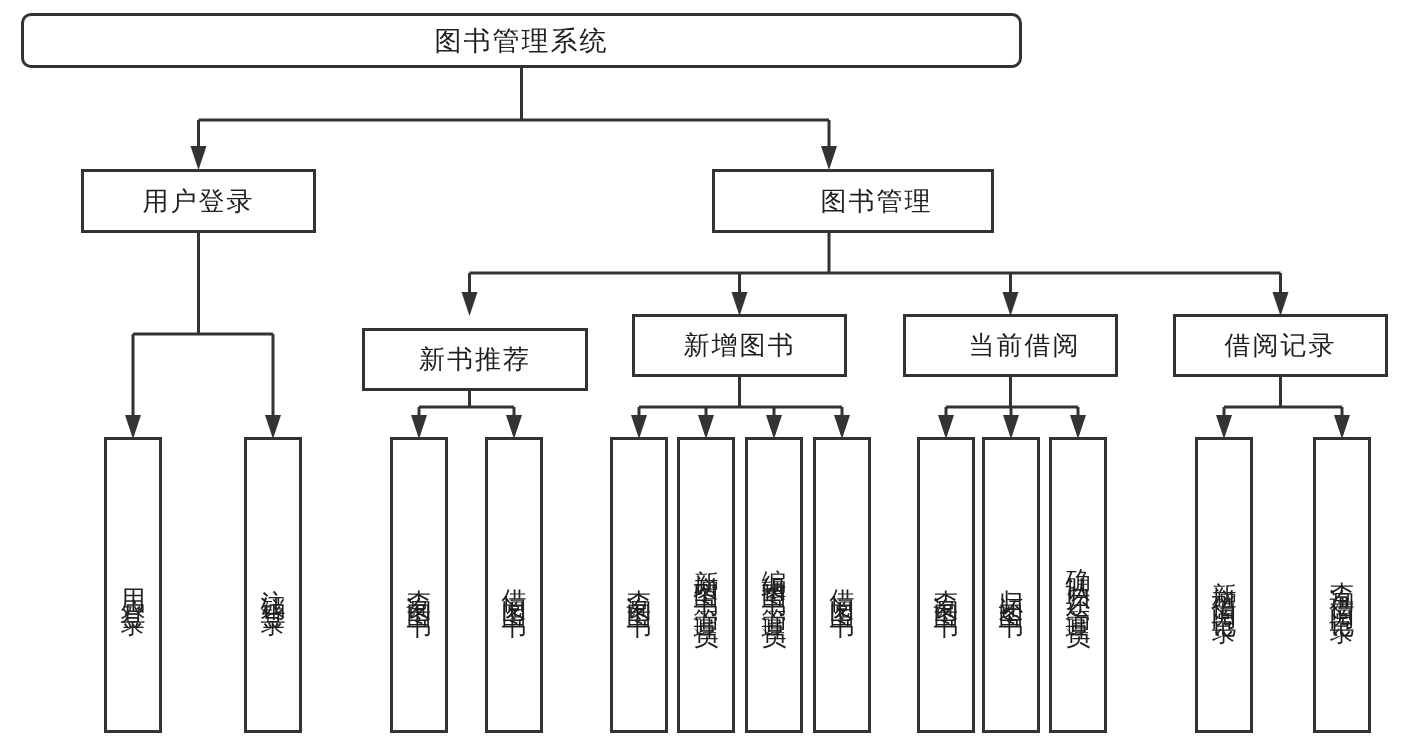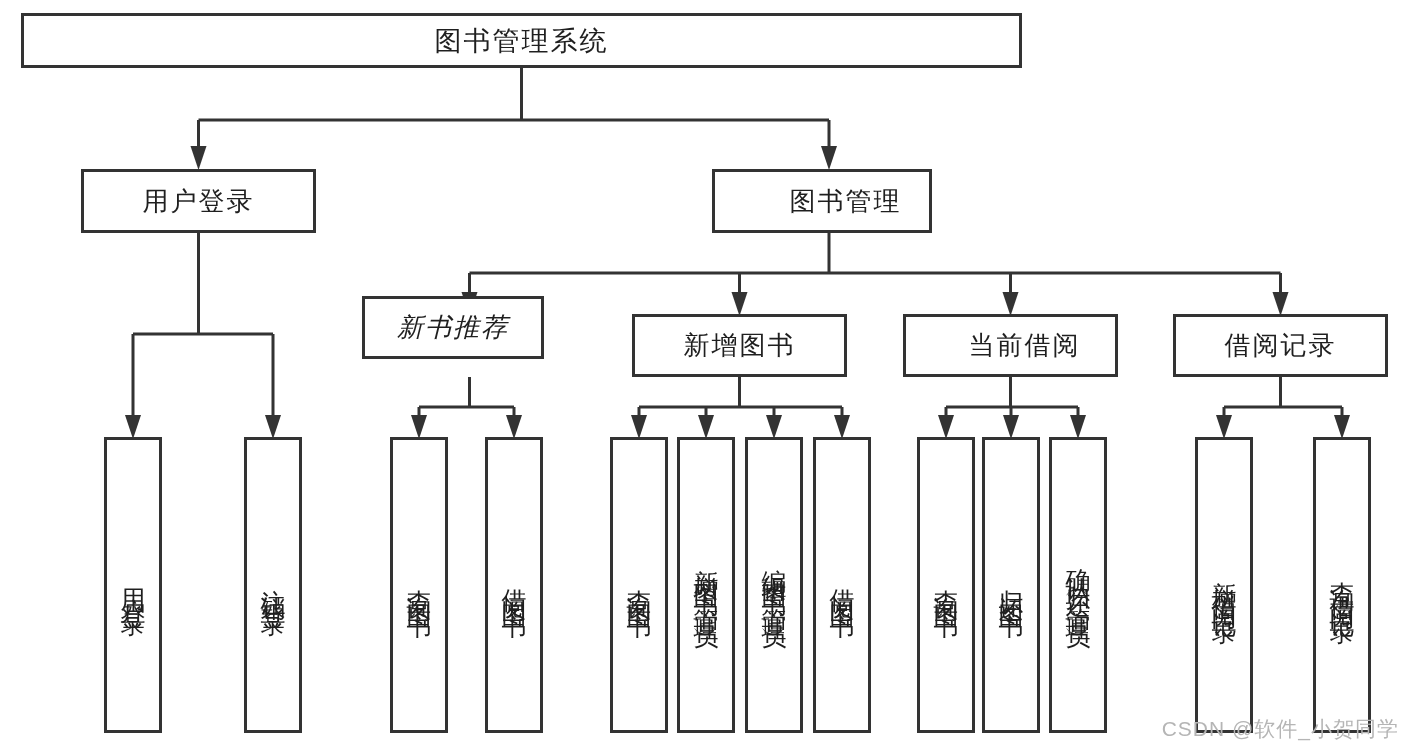--- a/index.html
+++ b/index.html
@@ -32,20 +32,21 @@
     color: #1f1f1f;
     z-index: 2;
   }
   .hbox {
     font-size: 26px;
     letter-spacing: 2px;
     white-space: nowrap;
   }
   .root {
     font-size: 27px;
+    border-radius: 10px;
   }
   .leaf {
     width: 58px;
     height: 296px;
   }
   .leaf .vtext {
     writing-mode: vertical-rl;
     text-orientation: mixed;
     font-size: 25px;
     line-height: 1;
@@ -104,23 +105,23 @@
       <polygon points="1003,415 1019,415 1011,439"></polygon>
       <polygon points="1070,415 1086,415 1078,439"></polygon>
       <polygon points="1216,415 1232,415 1224,439"></polygon>
       <polygon points="1334,415 1350,415 1342,439"></polygon>
     </g>
   </svg>
 
   <div class="box hbox root" style="left:21px; top:13px; width:1001px; height:55px;">图书管理系统</div>
 
   <div class="box hbox" style="left:81px; top:169px; width:235px; height:64px;">用户登录</div>
-  <div class="box hbox" style="left:712px; top:169px; width:220px; height:64px;padding-left:47px;">图书管理</div>
+  <div class="box hbox" style="left:712px; top:169px; width:282px; height:64px;padding-left:47px;">图书管理</div>
 
-  <div class="box hbox" style="left:362px; top:296px; width:182px; height:63px;font-style:italic;">新书推荐</div>
+  <div class="box hbox" style="left:362px; top:328px; width:226px; height:63px;">新书推荐</div>
   <div class="box hbox" style="left:632px; top:314px; width:215px; height:63px;">新增图书</div>
   <div class="box hbox" style="left:903px; top:314px; width:215px; height:63px;padding-left:28px;">当前借阅</div>
   <div class="box hbox" style="left:1173px; top:314px; width:215px; height:63px;">借阅记录</div>
 
   <div class="box leaf" style="left:104px; top:437px;">
     <span class="vtext">用户登录</span>
   </div>
   <div class="box leaf" style="left:244px; top:437px;">
     <span class="vtext">注销登录</span>
   </div>
@@ -155,15 +156,14 @@
     <span class="vtext">确认归还（管理员）</span>
   </div>
 
   <div class="box leaf" style="left:1195px; top:437px;">
     <span class="vtext">新增借阅记录</span>
   </div>
   <div class="box leaf" style="left:1313px; top:437px;">
     <span class="vtext">查询借阅记录</span>
   </div>
 
-  <div class="watermark">CSDN @软件_小贺同学</div>
 
 </div>
 
 </body></html>

